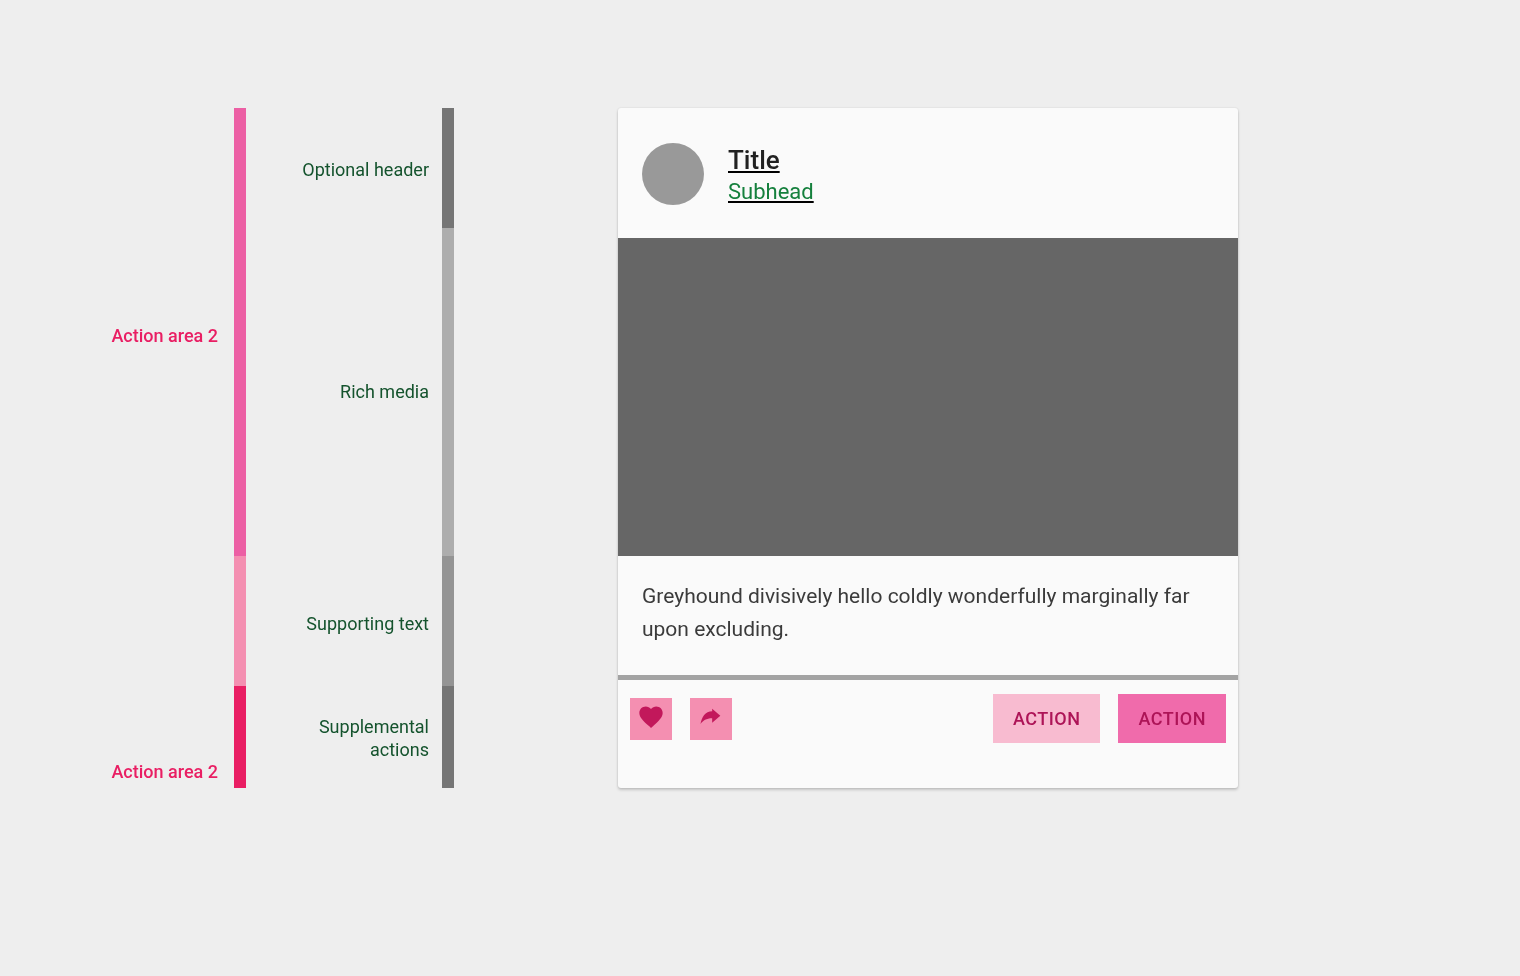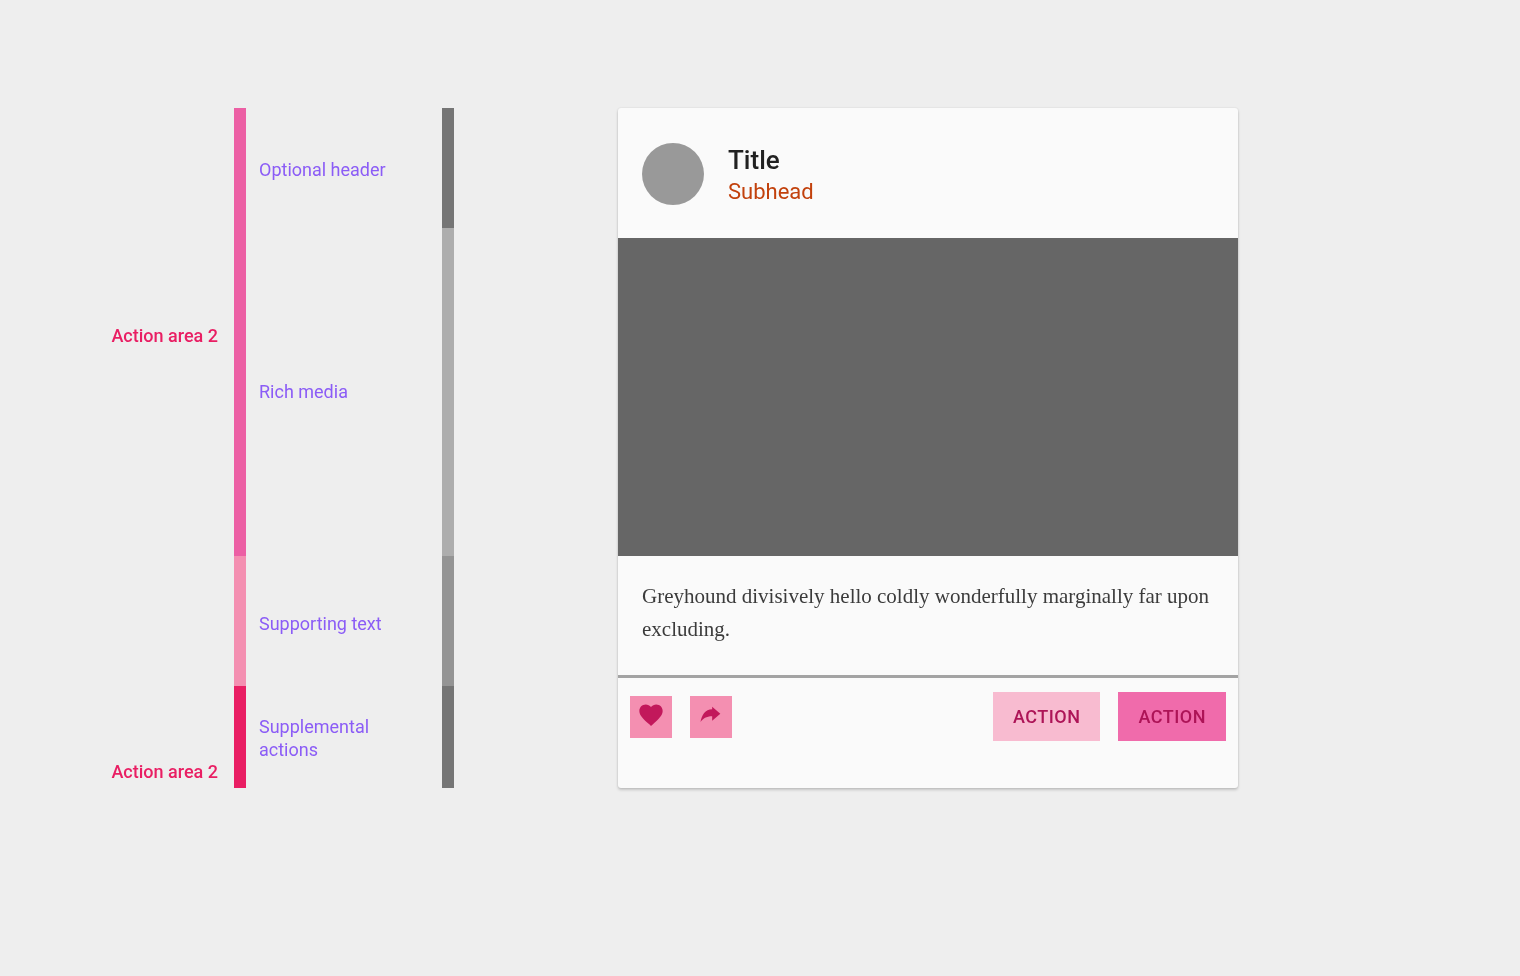--- a/index.html
+++ b/index.html
@@ -41,21 +41,22 @@
       left: 146px;
       width: 12px;
     }
     .pink-bar.seg1 { top: 0; height: 448px; background: #ec5fa4; }
     .pink-bar.seg2 { top: 448px; height: 130px; background: #f48fb1; }
     .pink-bar.seg3 { top: 578px; height: 102px; background: #e91e63; }
 
     .region-label {
       position: absolute;
       font-size: 18px;
-      color: #8b5cf6;
+      color: #14532d;
+      text-align: right;
       width: 170px;
       left: 171px;
       line-height: 1.3;
     }
     .region-label.r1 { top: 50px; }
     .region-label.r2 { top: 272px; }
     .region-label.r3 { top: 504px; }
     .region-label.r4 { top: 607px; }
 
     .grey-bar {
@@ -75,45 +76,45 @@
       border-radius: 3px;
       box-shadow: 0 2px 3px rgba(0,0,0,0.18), 0 0 2px rgba(0,0,0,0.12);
       overflow: hidden;
     }
 
     .card-header {
       display: flex;
       align-items: center;
       padding: 26px 24px 24px 24px;
       height: 130px;
+      text-decoration: underline;
     }
     .avatar {
       width: 62px;
       height: 62px;
       border-radius: 50%;
       background: #999999;
       flex-shrink: 0;
     }
     .header-text { margin-left: 24px; }
     .card-title { font-size: 26px; font-weight: 500; color: #212121; }
-    .card-subhead { font-size: 22px; color: #c2410c; margin-top: 4px; }
+    .card-subhead { font-size: 22px; color: #15803d; margin-top: 4px; }
 
     .media {
       width: 100%;
       height: 318px;
       background: #666666;
     }
 
     .supporting {
       padding: 24px 24px 30px 24px;
       font-size: 21px;
       color: #3b3b3b;
       line-height: 1.55;
-      border-bottom: 3px solid #a3a3a3;
-      font-family: Liberation Serif, serif;
+      border-bottom: 5px solid #a3a3a3;
     }
 
     .actions {
       display: flex;
       align-items: center;
       padding: 14px 12px;
       gap: 18px;
     }
     .icon-btn {
       width: 42px;

